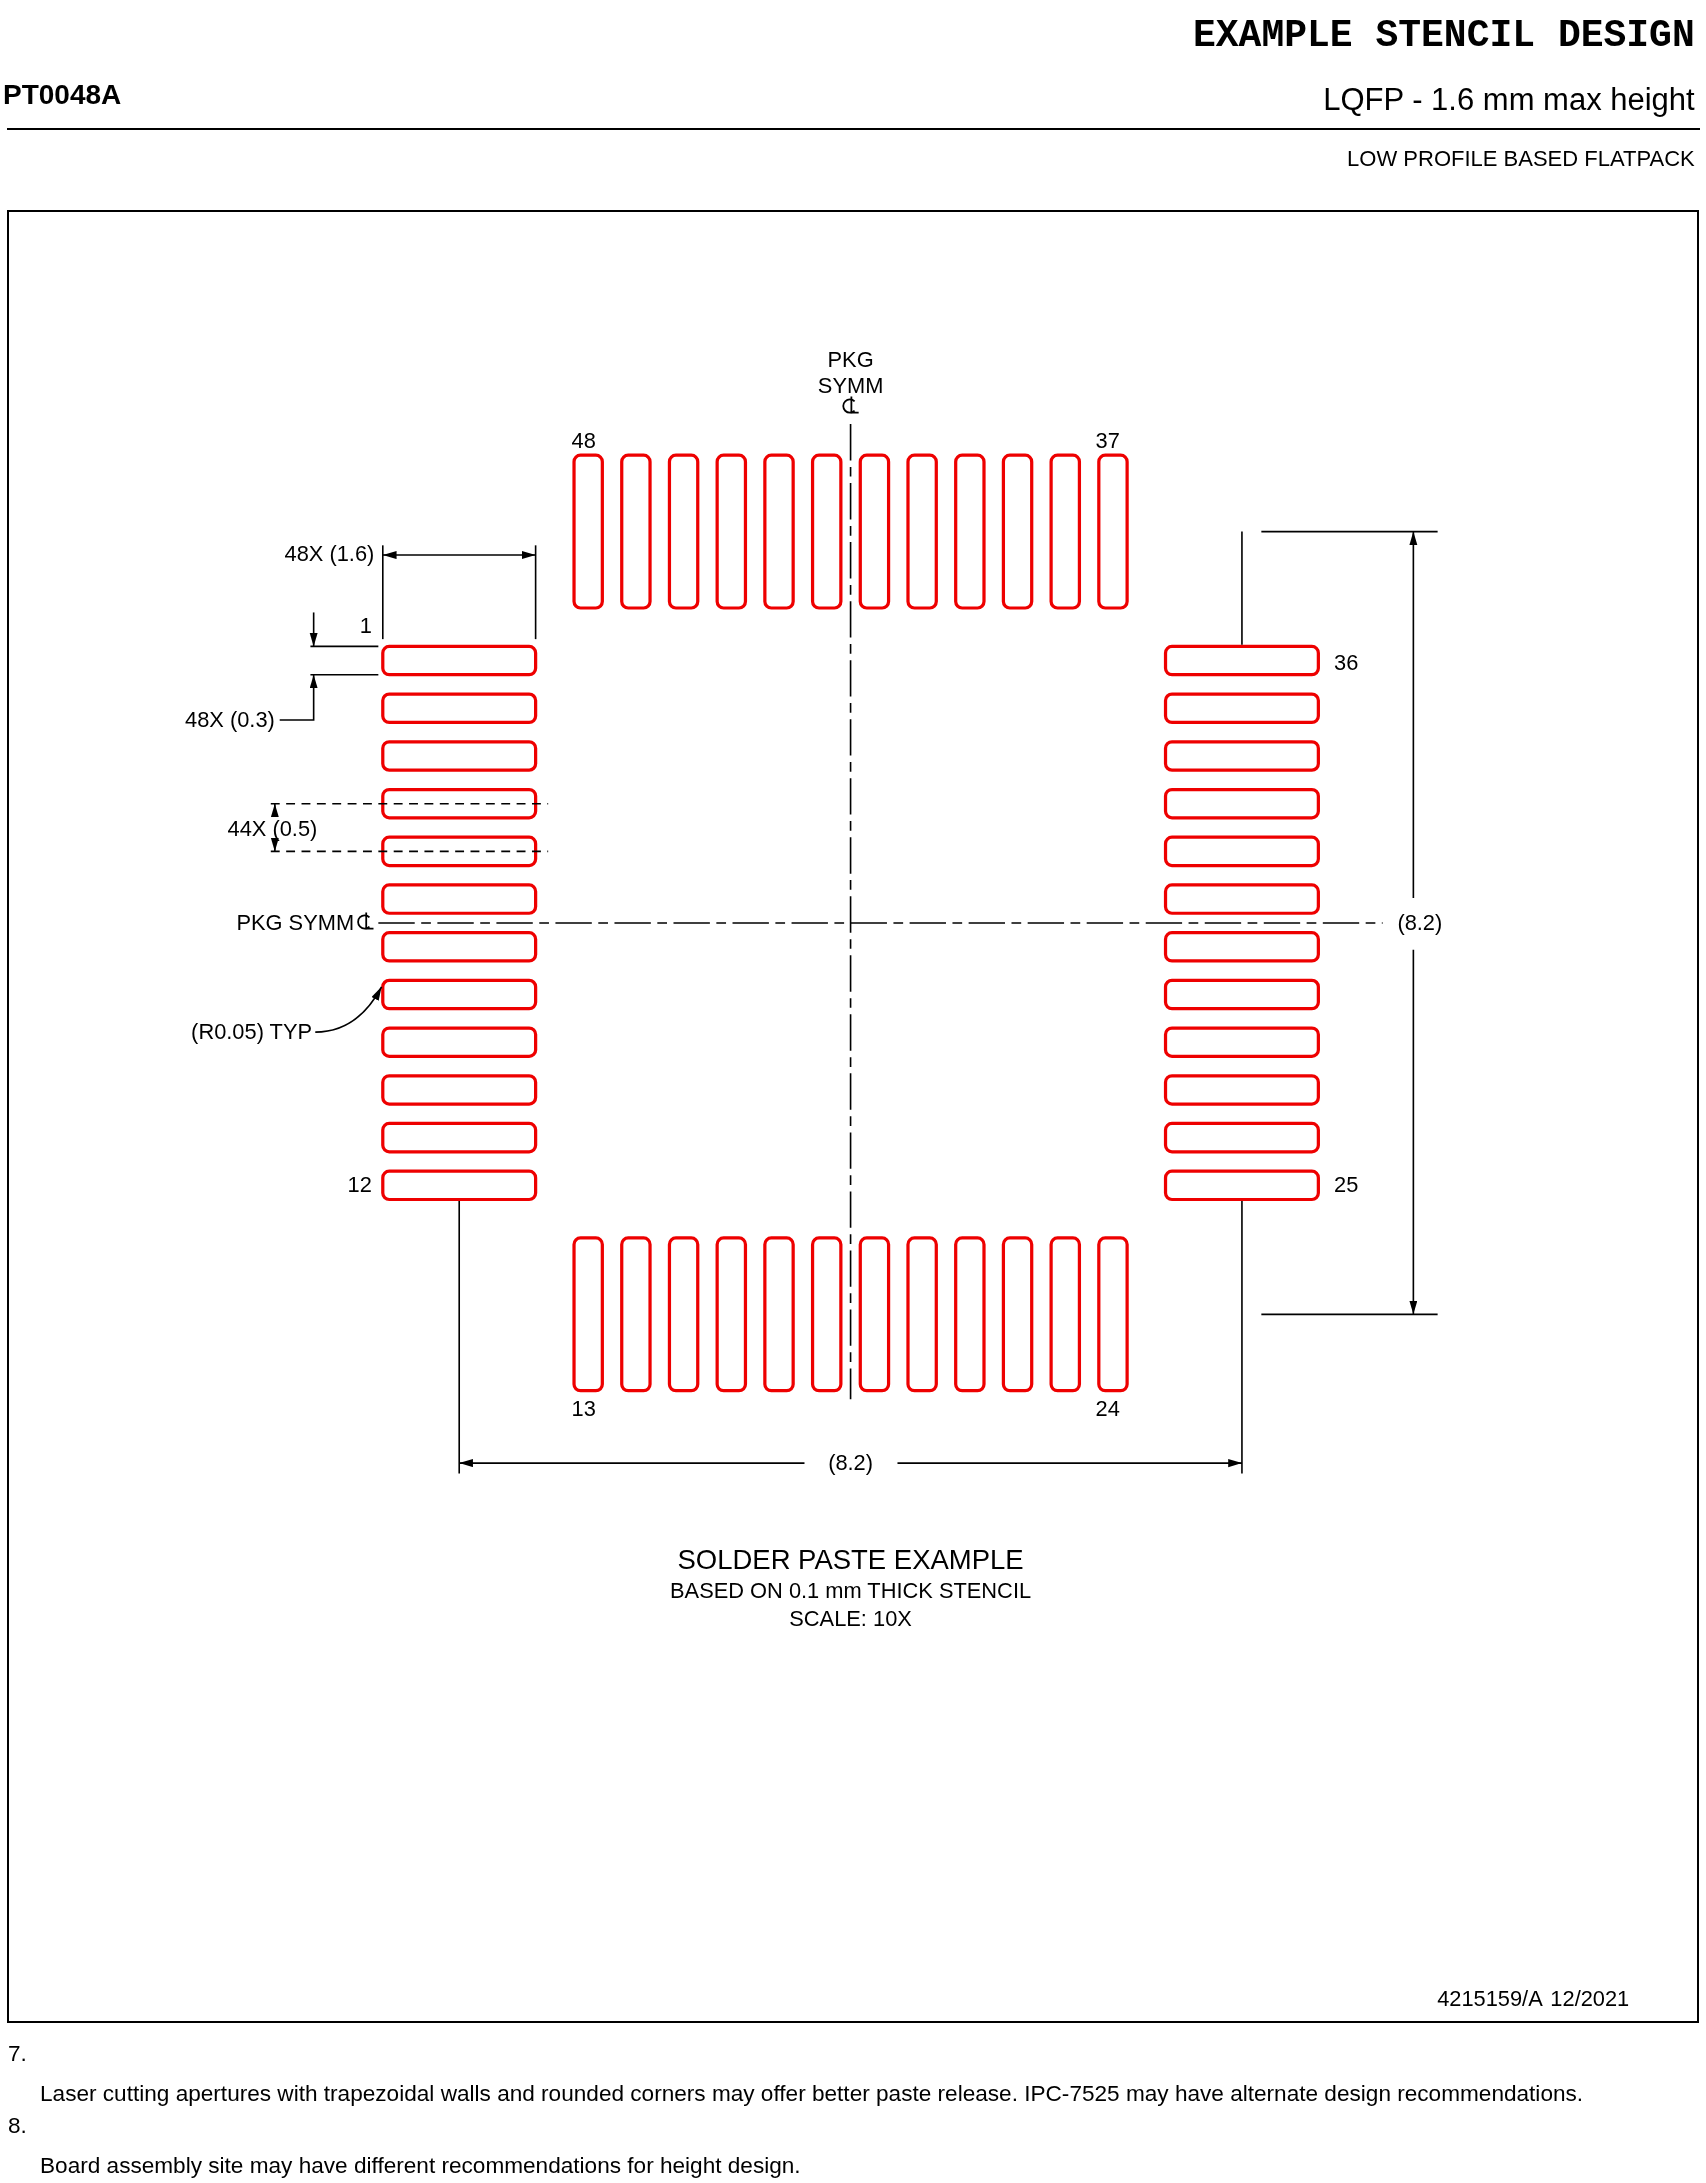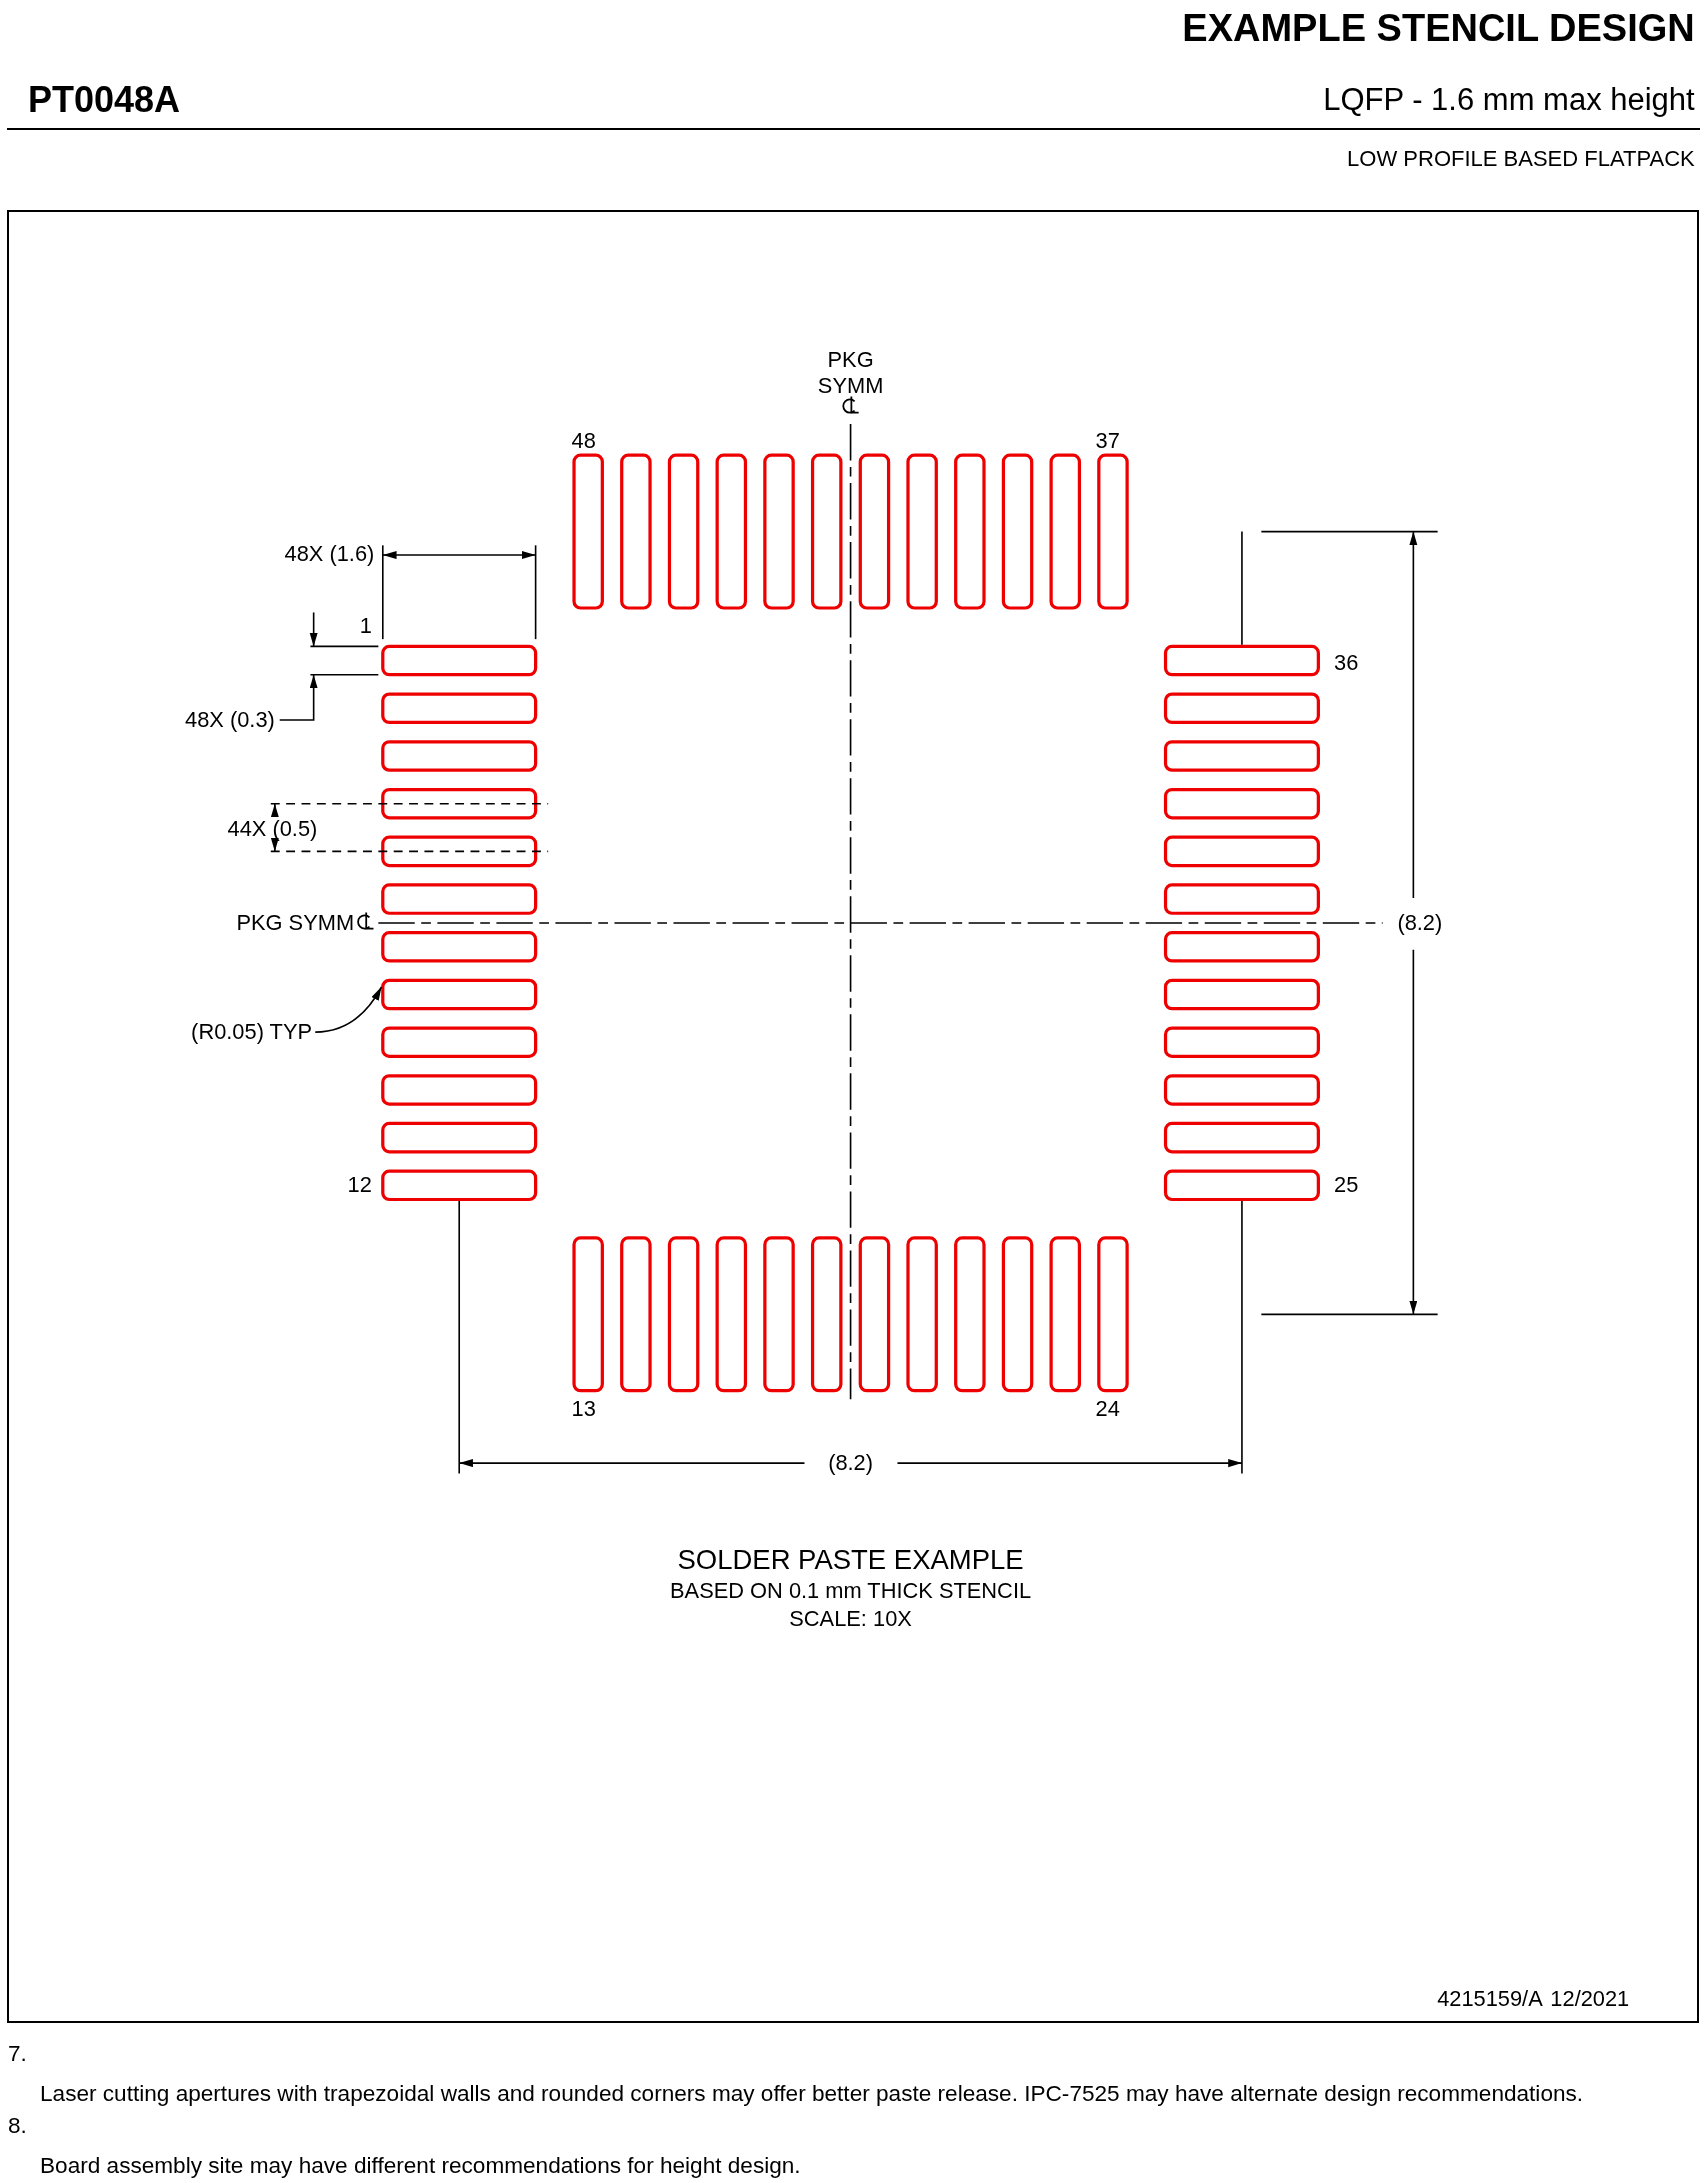--- a/index.html
+++ b/index.html
@@ -1,20 +1,20 @@
 <!DOCTYPE html>
 <html style="font-size:13px"><head>
 <meta charset="utf-8">
 <style>
   html,body{margin:0;padding:0;background:#fff;}
   body{width:1706px;height:2183px;position:relative;overflow:hidden;
        font-family:"Liberation Sans",sans-serif;color:#000;}
   .abs{position:absolute;}
-  .hdr-title{right:11.3px;top:7px;font-size:38px;font-weight:bold;}
-  .hdr-part{left:28px;top:79px;font-size:36px;font-weight:bold;text-align:right;}
+  .hdr-title{right:11.3px;top:14px;font-size:38px;font-weight:bold;font-family:Liberation Mono, monospace;}
+  .hdr-part{left:3px;top:79px;font-size:28px;font-weight:bold;text-align:right;}
   .hdr-pkg{right:11.3px;top:82px;font-size:31px;font-weight:normal;}
   .hdr-rule{left:6.5px;top:128px;width:1693px;height:2.4px;background:#000;}
   .hdr-sub{right:11.3px;top:146px;font-size:22px;}
   .frame{left:6.5px;top:210px;width:1688px;height:1809px;border:2.4px solid #000;}
   #stencil-svg{left:8px;top:212px;}
   svg text{font-family:"Liberation Sans",sans-serif;fill:#000;}
   .notes{left:8px;top:2038px;width:1690px;font-size:22.6px;line-height:1.43;}
   .notes-h{margin-bottom:36px;}
   .note{display:flex;}
   .note .nn{flex:0 0 32px;}

